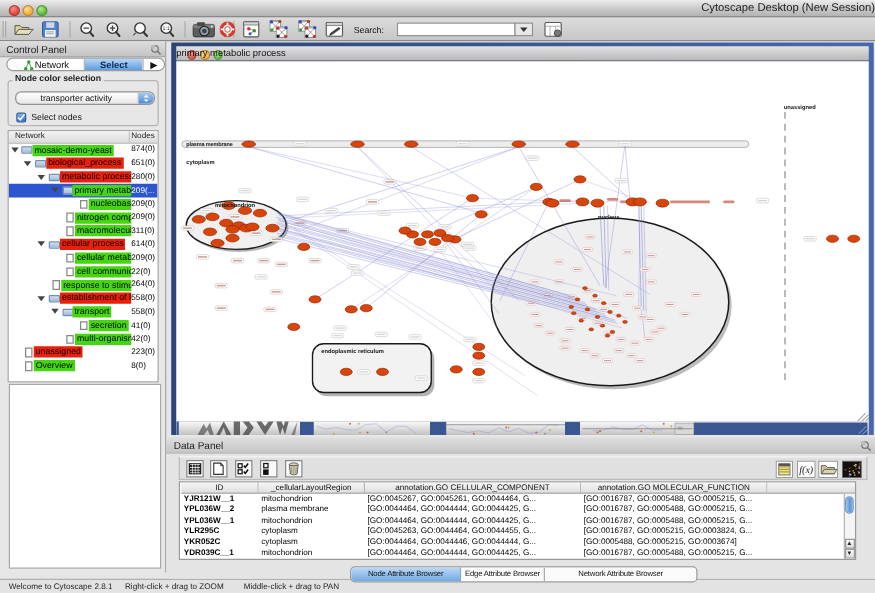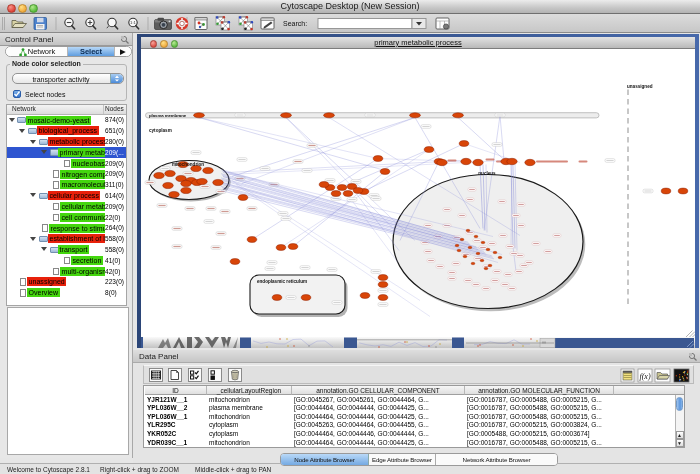--- a/index.html
+++ b/index.html
@@ -3,21 +3,21 @@
 <meta charset="utf-8">
 <style>
   html,body{margin:0;padding:0;}
   body{width:700px;height:474px;position:relative;overflow:hidden;
        font-family:"Liberation Sans",sans-serif;background:#e6e6e6;}
   .abs{position:absolute;}
   
   #titlebar{left:0;top:0;width:700px;height:14px;
     background:linear-gradient(#ececec,#c9c9c9 55%,#b2b2b2);
     border-bottom:1px solid #6f6f6f;box-sizing:border-box;}
-  #titlebar .t{position:absolute;left:0;right:0;top:1px;text-align:center;
+  #titlebar .t{position:absolute;left:0;right:0;top:1px;text-align:right;
     font-size:9px;color:#1a1a1a;}
   .tl{position:absolute;top:3.5px;width:7px;height:7px;border-radius:50%;}
   
   #toolbar{left:0;top:14px;width:700px;height:19px;
     background:linear-gradient(#dcdcdc,#c7c7c7);
     border-bottom:1px solid #8a8a8a;box-sizing:border-box;}
   
   #cpHead{left:0;top:33px;width:133px;height:13px;border-right:1px solid #a8a8a8;
     background:linear-gradient(#dedede,#c3c3c3);
     border-bottom:1px solid #9a9a9a;box-sizing:border-box;}
@@ -64,21 +64,21 @@
   .fold{position:absolute;top:2.2px;width:8.5px;height:6.2px;border-radius:1px;
     background:linear-gradient(#d3e0ef,#9db9d8);border:0.6px solid #7490b0;box-sizing:border-box;}
   .file{position:absolute;top:1.5px;width:6px;height:7.5px;background:#fff;
     border:0.7px solid #888;box-sizing:border-box;}
   #ovPanel{position:absolute;left:7px;top:261px;width:122px;height:148px;
     background:#fff;border:1px solid #a8a8a8;box-sizing:border-box;}
   
   #frame{left:137px;top:34px;width:562px;height:314px;background:linear-gradient(90deg,#2b4577,#4769ab);}
   #ftitle{position:absolute;left:4px;top:3px;width:554px;height:11.5px;
     background:linear-gradient(#e3e3e3,#b9b9b9);border-bottom:1px solid #7d7d7d;box-sizing:border-box;}
-  #ftitle .t{position:absolute;left:0;right:0;top:1px;text-align:center;font-size:7.5px;color:#111;text-decoration:underline;}
+  #ftitle .t{position:absolute;left:0;right:0;top:1px;text-align:left;font-size:7.5px;color:#111;}
   .ftl{position:absolute;top:3px;width:5.5px;height:5.5px;border-radius:50%;}
   #canvas{position:absolute;left:4px;top:14.5px;width:554px;height:288px;background:#fff;}
   
   #strip{position:absolute;left:4px;top:302.5px;width:554px;height:11.5px;
     background:linear-gradient(#fafafa,#c2c2c2);overflow:hidden;}
   
   #dpHead{left:133px;top:350px;width:567px;height:13px;
     background:linear-gradient(#dedede,#c6c6c6);
     border-bottom:1px solid #aaa;box-sizing:border-box;}
   #dpHead .t{position:absolute;left:6px;top:2px;font-size:8px;color:#1c1c1c;}

